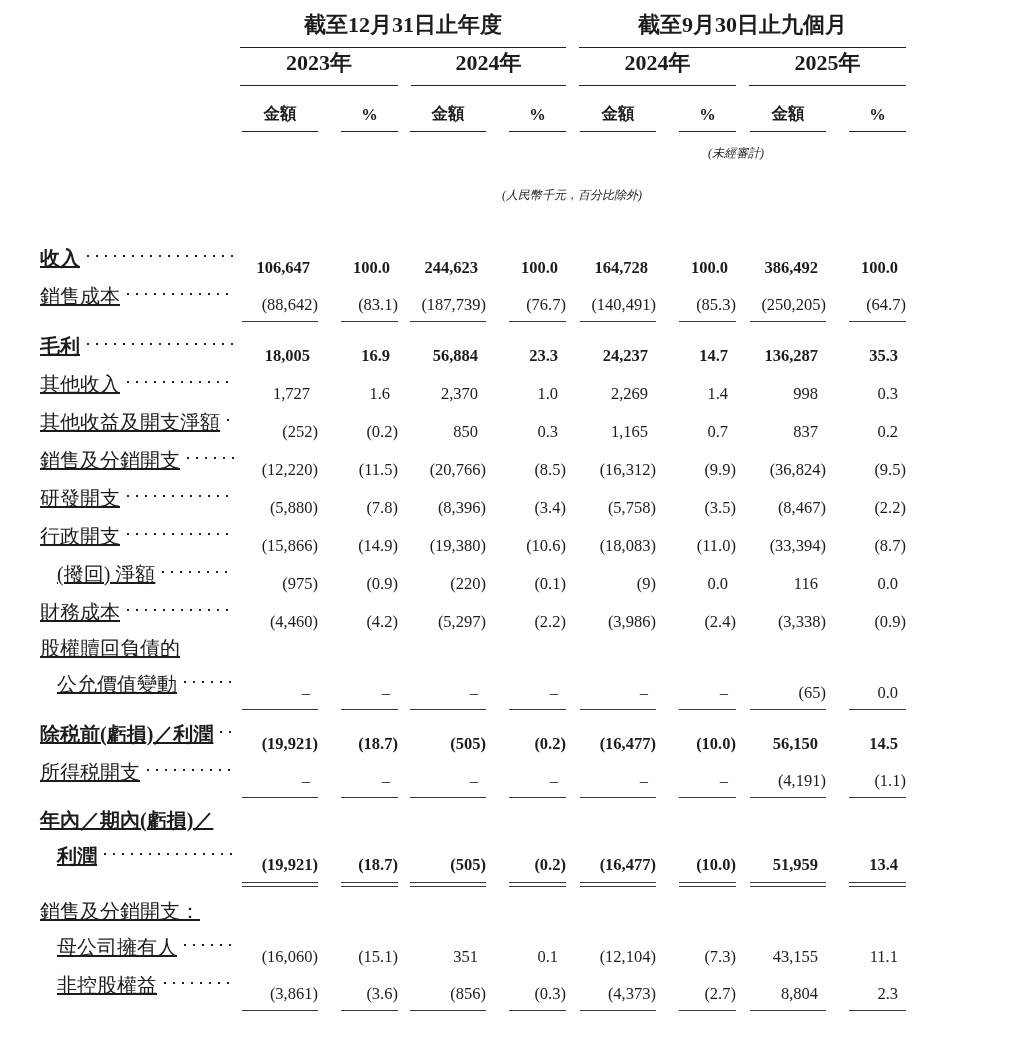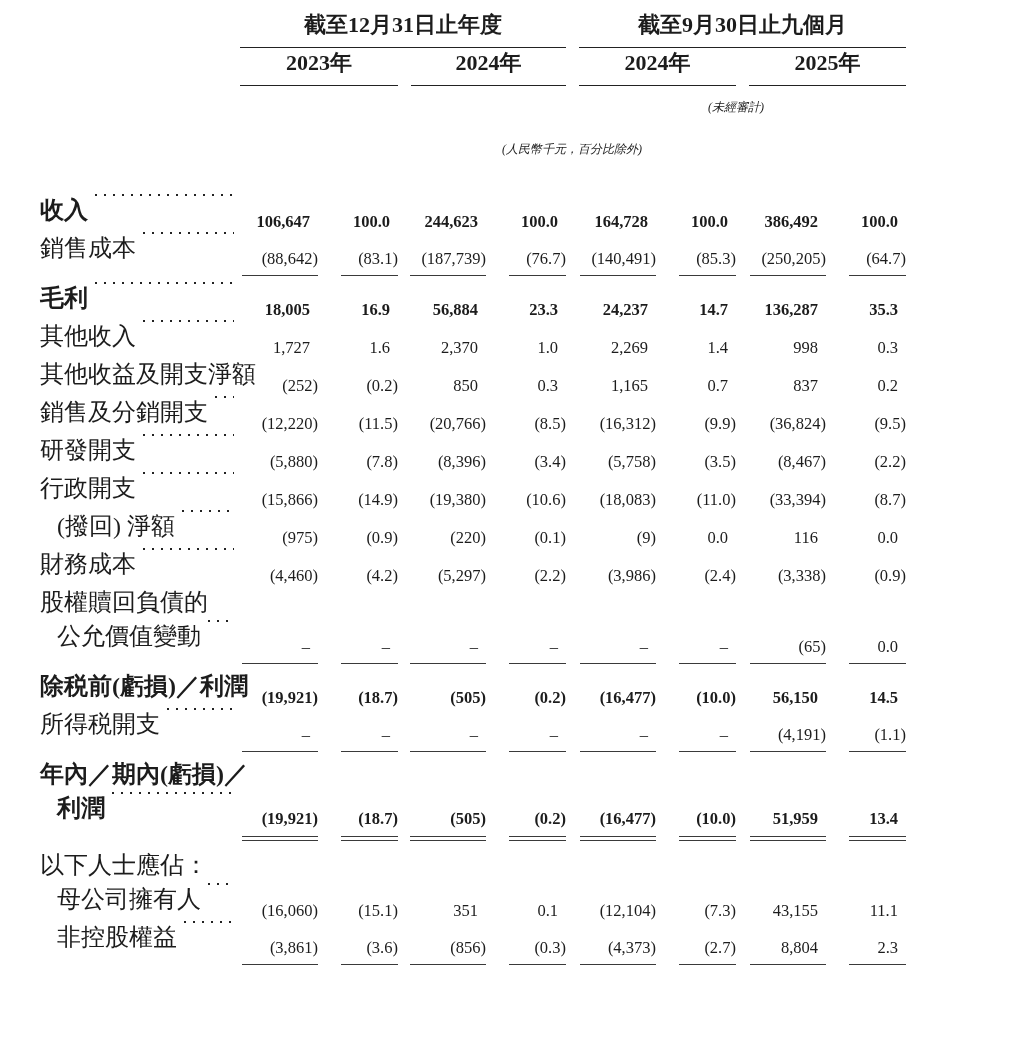--- a/index.html
+++ b/index.html
@@ -21,21 +21,21 @@
         font-size:16.5px;border-bottom:1.4px solid #222;padding-bottom:6px;}
   .hbox.amt{width:76px;}
   .hbox.pct{width:57px;}
   .note-row th{height:30px;}
   .note{font-style:italic;font-size:12px;text-align:center;}
   .cur-row th{height:42px;}
 
   
   tbody td{height:37px;}
   tbody tr:first-child td{padding-top:36px;}
-  .lbl{display:flex;align-items:flex-start;font-size:24px;padding-bottom:1px;white-space:nowrap;}
+  .lbl{display:flex;align-items:center;font-size:20px;padding-bottom:1px;white-space:nowrap;text-decoration:underline;}
   .lbl.ind span{padding-left:17px;}
   .leader{flex:1;height:2px;margin:0 4px 5px 7px;
           background:repeating-linear-gradient(to right,#222 0 2px,transparent 2px 9px);}
   .num{}
   .cellbox{box-sizing:border-box;position:relative;width:76px;margin-left:auto;
            text-align:right;font-size:16.5px;white-space:nowrap;}
   .cellbox.pct{width:57px;}
   .cellbox.pad{padding-right:8px;}
   tr.bold .cellbox,tr.bold .lbl{font-weight:bold;}
   tr.lblonly td{height:33px;}
@@ -81,20 +81,47 @@
         <th colspan="2" class="mL">
           <div class="hdiv">2024年</div>
         </th>
         <th colspan="2" class="mL">
           <div class="hdiv">2024年</div>
         </th>
         <th colspan="2" class="mL">
           <div class="hdiv">2025年</div>
         </th>
       </tr>
+      <tr class="col-row">
+        <th></th>
+        <th>
+            <div class="hbox amt">金額</div>
+          </th>
+        <th>
+            <div class="hbox pct">%</div>
+          </th>
+        <th>
+            <div class="hbox amt">金額</div>
+          </th>
+        <th>
+            <div class="hbox pct">%</div>
+          </th>
+        <th>
+            <div class="hbox amt">金額</div>
+          </th>
+        <th>
+            <div class="hbox pct">%</div>
+          </th>
+        <th>
+            <div class="hbox amt">金額</div>
+          </th>
+        <th>
+            <div class="hbox pct">%</div>
+          </th>
+      </tr>
       <tr class="note-row">
         <th colspan="5"></th>
         <th colspan="4">
             <div class="note">(未經審計)</div>
           </th>
       </tr>
       <tr class="cur-row">
         <th></th>
         <th colspan="8">
             <div class="note">(人民幣千元，百分比除外)</div>
@@ -529,21 +556,21 @@
           </td>
           <td class="num">
             <div class="cellbox pad">51,959</div>
           </td>
           <td class="num">
             <div class="cellbox pct pad">13.4</div>
           </td>
         </tr>
         <tr class="lblonly">
           <td class="lbl">
-            <span>以下人士應佔：</span>
+            <span>銷售及分銷開支：</span>
           </td>
           <td colspan="8"></td>
         </tr>
         <tr>
           <td class="lbl ind">
             <span>母公司擁有人</span>
             <i class="leader"></i>
           </td>
           <td class="num">
             <div class="cellbox">(16,060)</div>

